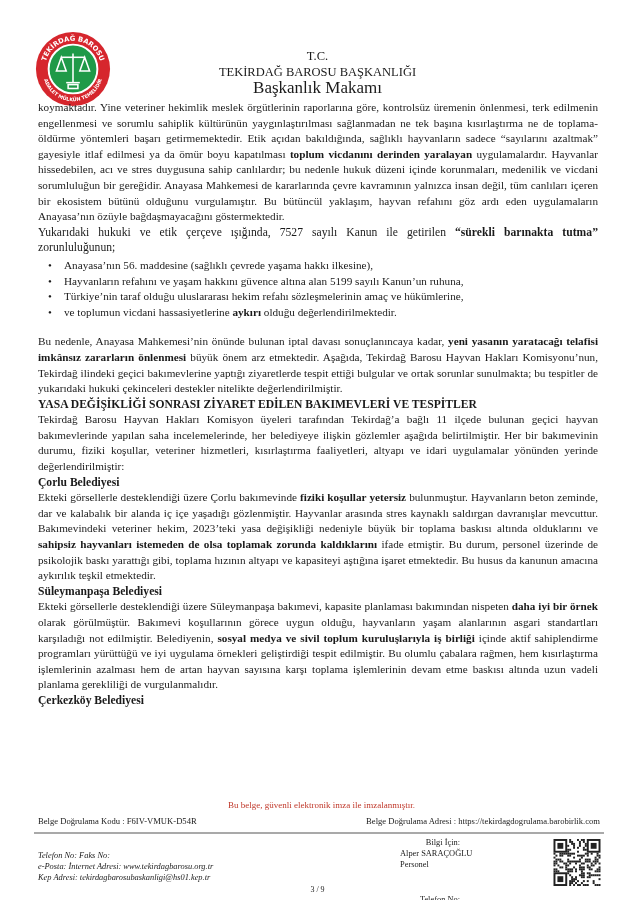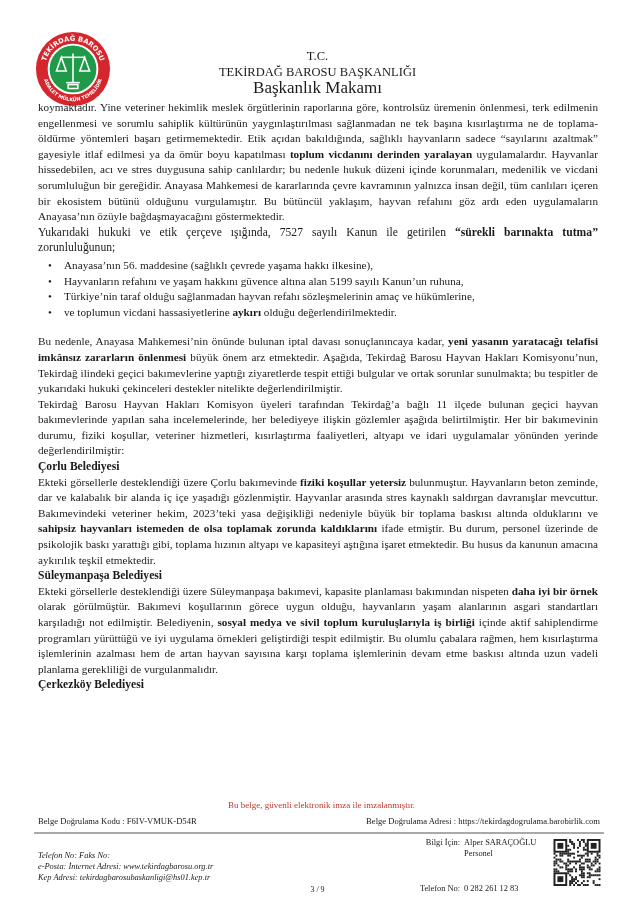--- a/index.html
+++ b/index.html
@@ -17,21 +17,21 @@
   ul.bullets { margin: 2px 0 14px 0; padding-left: 26px; list-style: none; }
   ul.bullets li { position: relative; padding-left: 0; line-height: 15.6px; }
   ul.bullets li::before { content: "\2022"; position: absolute; left: -16px; top: 0; font-size: 11px; }
   .heading { font-weight: bold; font-size: 11.6px; }
   .sign-note { position: absolute; left: 0; right: 0; top: 800px; text-align: center; color: #c0392b; font-size: 9px; padding-left: 8px; }
   .verify-code { position: absolute; left: 38px; top: 816px; font-size: 8.6px; }
   .verify-addr { position: absolute; left: 275px; width: 325px; top: 816px; font-size: 8.6px; text-align: right; }
   .sep { position: absolute; left: 34px; width: 570px; top: 832px; height: 2px; background: #a9a9a9; }
   .contact { position: absolute; left: 38px; top: 850px; font-size: 8.4px; line-height: 11px; font-style: italic; }
   .info { position: absolute; left: 400px; top: 837px; font-size: 8.4px; line-height: 11px; }
-  .info .row { display: flex; }
+  .info .row { display: flex; flex-direction: column; }
   .info .lbl { width: 64px; text-align: right; padding-right: 4px; box-sizing: border-box; }
   .qr { position: absolute; left: 553px; top: 839px; width: 48px; height: 47px; }
   .page-num { position: absolute; left: 0; right: 0; top: 885px; text-align: center; font-size: 8px; }
 </style>
 </head>
 <body>
 
 <svg class="logo" viewBox="0 0 80 80">
   <circle cx="40" cy="40" r="38" fill="#d6262d"></circle>
   <circle cx="40" cy="40" r="25" fill="#1f9a48" stroke="#ffffff" stroke-width="2"></circle>
@@ -64,26 +64,27 @@
 <div class="content">
   <p>
     <span>koymaktadır. Yine veteriner hekimlik meslek örgütlerinin raporlarına göre, kontrolsüz üremenin önlenmesi, terk edilmenin engellenmesi ve sorumlu sahiplik kültürünün yaygınlaştırılması sağlanmadan ne tek başına kısırlaştırma ne de toplama-öldürme yöntemleri başarı getirmemektedir. Etik açıdan bakıldığında, sağlıklı hayvanların sadece “sayılarını azaltmak” gayesiyle itlaf edilmesi ya da ömür boyu kapatılması </span><b>toplum vicdanını derinden yaralayan</b><span> uygulamalardır. Hayvanlar hissedebilen, acı ve stres duygusuna sahip canlılardır; bu nedenle hukuk düzeni içinde korunmaları, medenilik ve vicdani sorumluluğun bir gereğidir. Anayasa Mahkemesi de kararlarında çevre kavramının yalnızca insan değil, tüm canlıları içeren bir ekosistem bütünü olduğunu vurgulamıştır. Bu bütüncül yaklaşım, hayvan refahını göz ardı eden uygulamaların Anayasa’nın özüyle bağdaşmayacağını göstermektedir.</span>
   </p>
   <p class="lg">
     <span>Yukarıdaki hukuki ve etik çerçeve ışığında, 7527 sayılı Kanun ile getirilen </span><b>“sürekli barınakta tutma”</b><span> zorunluluğunun;</span>
   </p>
   <ul class="bullets">
     <li><span>Anayasa’nın 56. maddesine (sağlıklı çevrede yaşama hakkı ilkesine),</span></li>
     <li><span>Hayvanların refahını ve yaşam hakkını güvence altına alan 5199 sayılı Kanun’un ruhuna,</span></li>
-    <li><span>Türkiye’nin taraf olduğu sağlanmadan hayvan refahı sözleşmelerinin amaç ve hükümlerine,</span></li>
+    <li><span>Türkiye’nin taraf olduğu uluslararası hekim refahı sözleşmelerinin amaç ve hükümlerine,</span></li>
     <li><span>ve toplumun vicdani hassasiyetlerine </span><b>aykırı</b><span> olduğu değerlendirilmektedir.</span></li>
   </ul>
   <p>
     <span>Bu nedenle, Anayasa Mahkemesi’nin önünde bulunan iptal davası sonuçlanıncaya kadar, </span><b>yeni yasanın yaratacağı telafisi imkânsız zararların önlenmesi</b><span> büyük önem arz etmektedir. Aşağıda, Tekirdağ Barosu Hayvan Hakları Komisyonu’nun, Tekirdağ ilindeki geçici bakımevlerine yaptığı ziyaretlerde tespit ettiği bulgular ve ortak sorunlar sunulmakta; bu tespitler de yukarıdaki hukuki çekinceleri destekler nitelikte değerlendirilmiştir.</span>
   </p>
+  <p class="heading">YASA DEĞİŞİKLİĞİ SONRASI ZİYARET EDİLEN BAKIMEVLERİ VE TESPİTLER</p>
   <p>Tekirdağ Barosu Hayvan Hakları Komisyon üyeleri tarafından Tekirdağ’a bağlı 11 ilçede bulunan geçici hayvan bakımevlerinde yapılan saha incelemelerinde, her belediyeye ilişkin gözlemler aşağıda belirtilmiştir. Her bir bakımevinin durumu, fiziki koşullar, veteriner hizmetleri, kısırlaştırma faaliyetleri, altyapı ve idari uygulamalar yönünden yerinde değerlendirilmiştir:</p>
   <p class="heading">Çorlu Belediyesi</p>
   <p>
     <span>Ekteki görsellerle desteklendiği üzere Çorlu bakımevinde </span><b>fiziki koşullar yetersiz</b><span> bulunmuştur. Hayvanların beton zeminde, dar ve kalabalık bir alanda iç içe yaşadığı gözlenmiştir. Hayvanlar arasında stres kaynaklı saldırgan davranışlar mevcuttur. Bakımevindeki veteriner hekim, 2023’teki yasa değişikliği nedeniyle büyük bir toplama baskısı altında olduklarını ve </span><b>sahipsiz hayvanları istemeden de olsa toplamak zorunda kaldıklarını</b><span> ifade etmiştir. Bu durum, personel üzerinde de psikolojik baskı yarattığı gibi, toplama hızının altyapı ve kapasiteyi aştığına işaret etmektedir. Bu husus da kanunun amacına aykırılık teşkil etmektedir.</span>
   </p>
   <p class="heading">Süleymanpaşa Belediyesi</p>
   <p>
     <span>Ekteki görsellerle desteklendiği üzere Süleymanpaşa bakımevi, kapasite planlaması bakımından nispeten </span><b>daha iyi bir örnek</b><span> olarak görülmüştür. Bakımevi koşullarının görece uygun olduğu, hayvanların yaşam alanlarının asgari standartları karşıladığı not edilmiştir. Belediyenin, </span><b>sosyal medya ve sivil toplum kuruluşlarıyla iş birliği</b><span> içinde aktif sahiplendirme programları yürüttüğü ve iyi uygulama örnekleri geliştirdiği tespit edilmiştir. Bu olumlu çabalara rağmen, hem kısırlaştırma işlemlerinin azalması hem de artan hayvan sayısına karşı toplama işlemlerinin devam etme baskısı altında uzun vadeli planlama gerekliliği de vurgulanmalıdır.</span>
   </p>
   <p class="heading">Çerkezköy Belediyesi</p>

